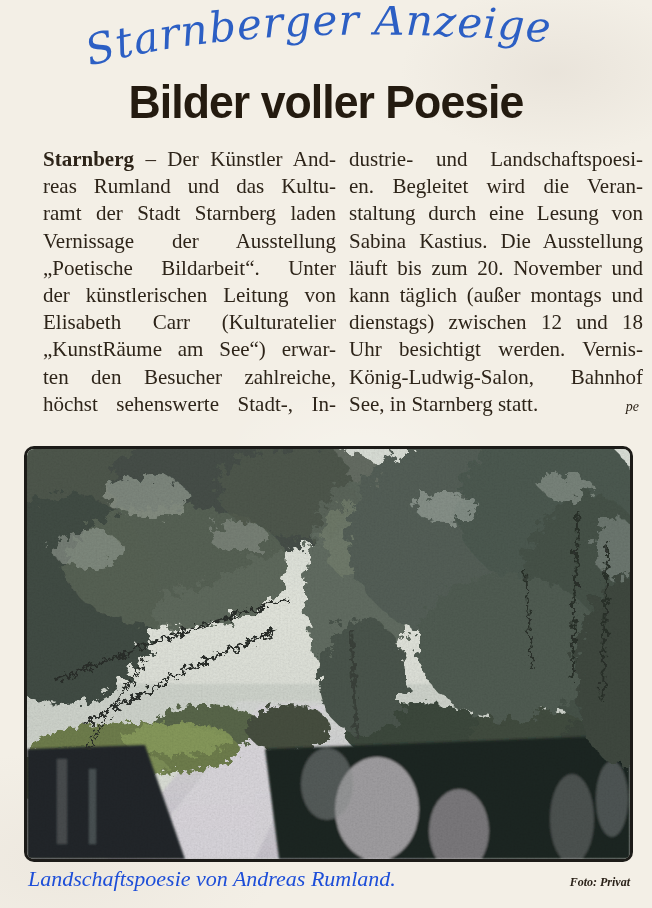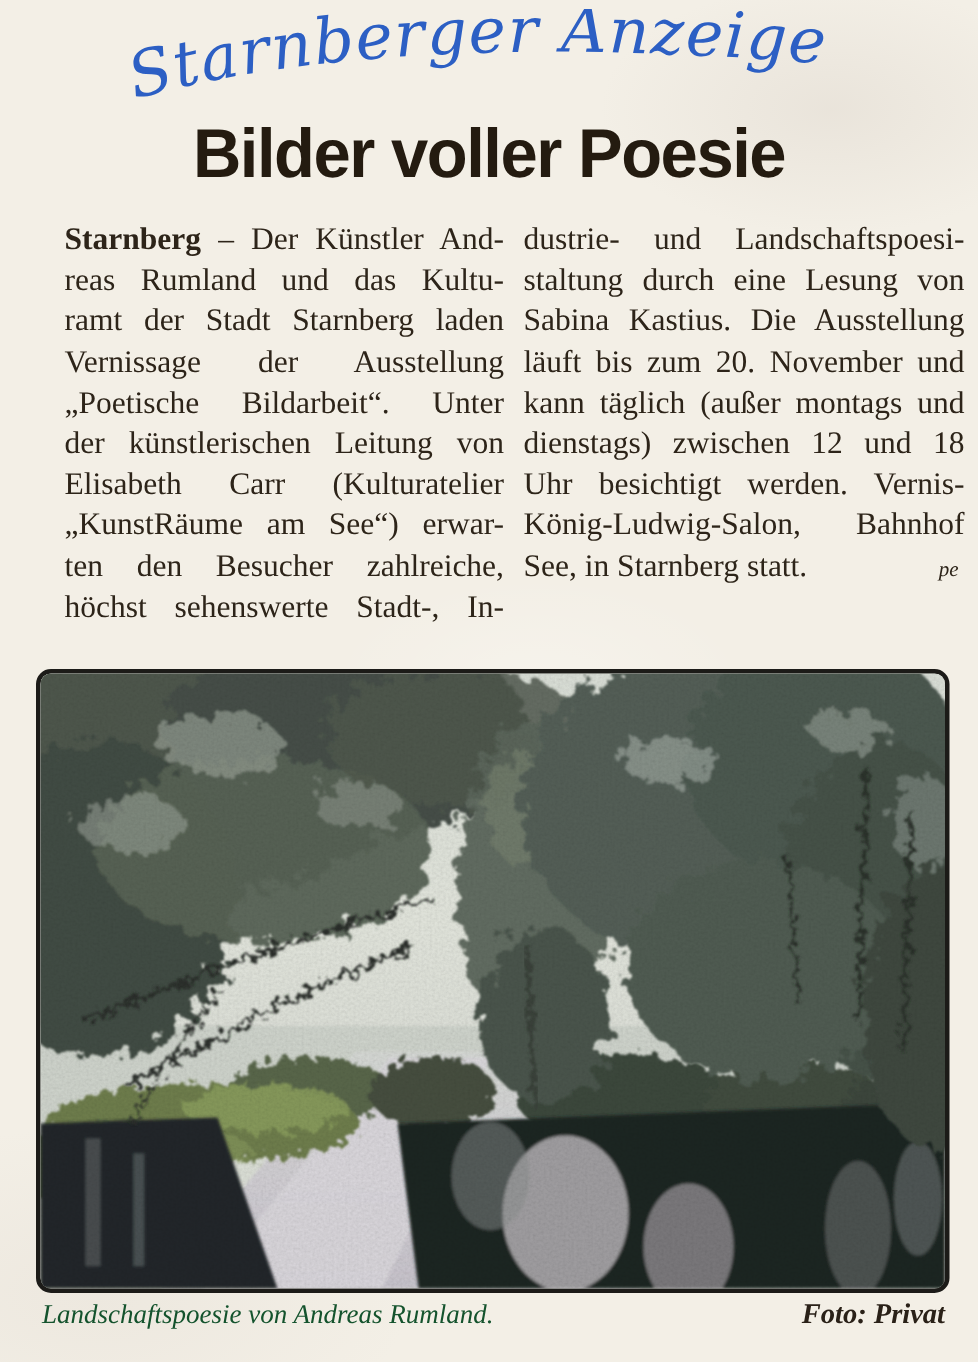--- a/index.html
+++ b/index.html
@@ -49,22 +49,22 @@
   .photo-frame{
     position:absolute;left:24px;top:446px;width:603px;height:410px;
     border:3px solid #1c1b18;border-radius:10px;overflow:hidden;
     background:#dfe3da;
   }
   .photo-frame svg{display:block;}
   .caption-row{
     position:absolute;left:28px;top:866px;width:602px;
     display:flex;justify-content:space-between;align-items:baseline;
   }
-  .caption{font-style:italic;font-size:18px;color:#14532d;}
-  .credit{font-style:italic;font-weight:700;font-size:19px;color:#2a2118;}
+  .caption{font-style:italic;font-size:22px;color:#1d4ed8;}
+  .credit{font-style:italic;font-weight:700;font-size:12px;color:#2a2118;}
 </style>
 </head>
 <body>
 
 <div class="mottle"></div>
 
 <div class="handwriting-wrap">
   <svg width="652" height="80" viewBox="0 0 652 80">
     <defs>
       <path id="hwpath" d="M90,60 C210,26 370,22 545,36" fill="none"></path>
@@ -85,20 +85,21 @@
     <div class="line">Vernissage der Ausstellung</div>
     <div class="line">„Poetische Bildarbeit“. Unter</div>
     <div class="line">der künstlerischen Leitung von</div>
     <div class="line">Elisabeth Carr (Kulturatelier</div>
     <div class="line">„KunstRäume am See“) erwar-</div>
     <div class="line">ten den Besucher zahlreiche,</div>
     <div class="line">höchst sehenswerte Stadt-, In-</div>
   </div>
   <div class="col right">
     <div class="line">dustrie- und Landschaftspoesi-</div>
+    <div class="line">en. Begleitet wird die Veran-</div>
     <div class="line">staltung durch eine Lesung von</div>
     <div class="line">Sabina Kastius. Die Ausstellung</div>
     <div class="line">läuft bis zum 20. November und</div>
     <div class="line">kann täglich (außer montags und</div>
     <div class="line">dienstags) zwischen 12 und 18</div>
     <div class="line">Uhr besichtigt werden. Vernis-</div>
     <div class="line">König-Ludwig-Salon, Bahnhof</div>
     <div class="line lastline">
       <span>See, in Starnberg statt.</span>
       <span class="initials">pe</span>

